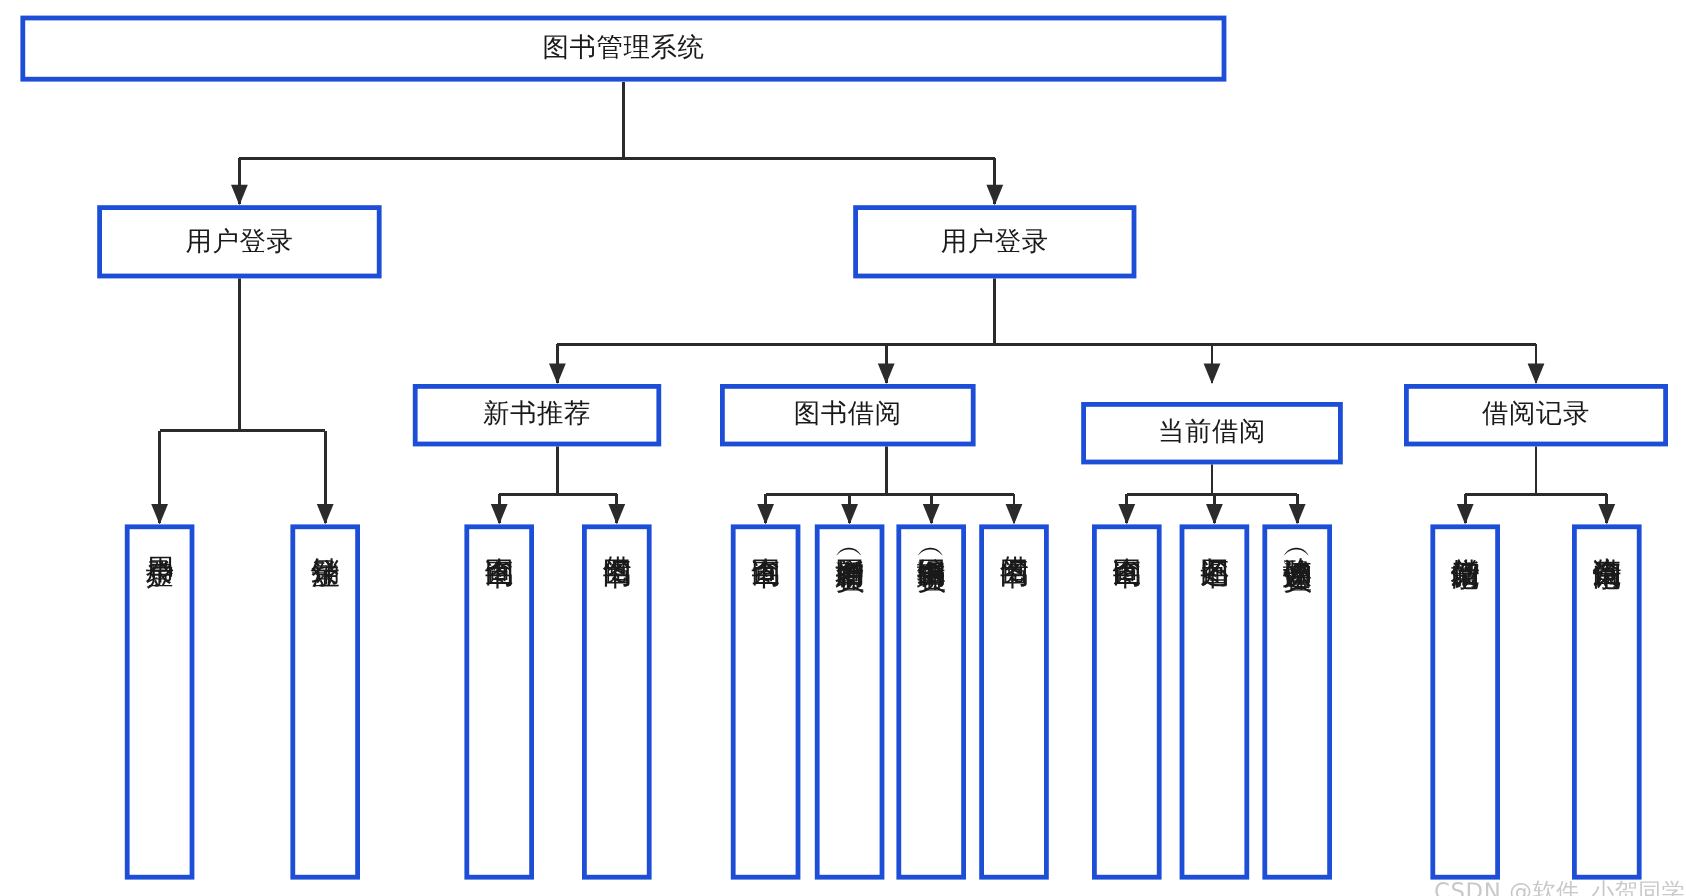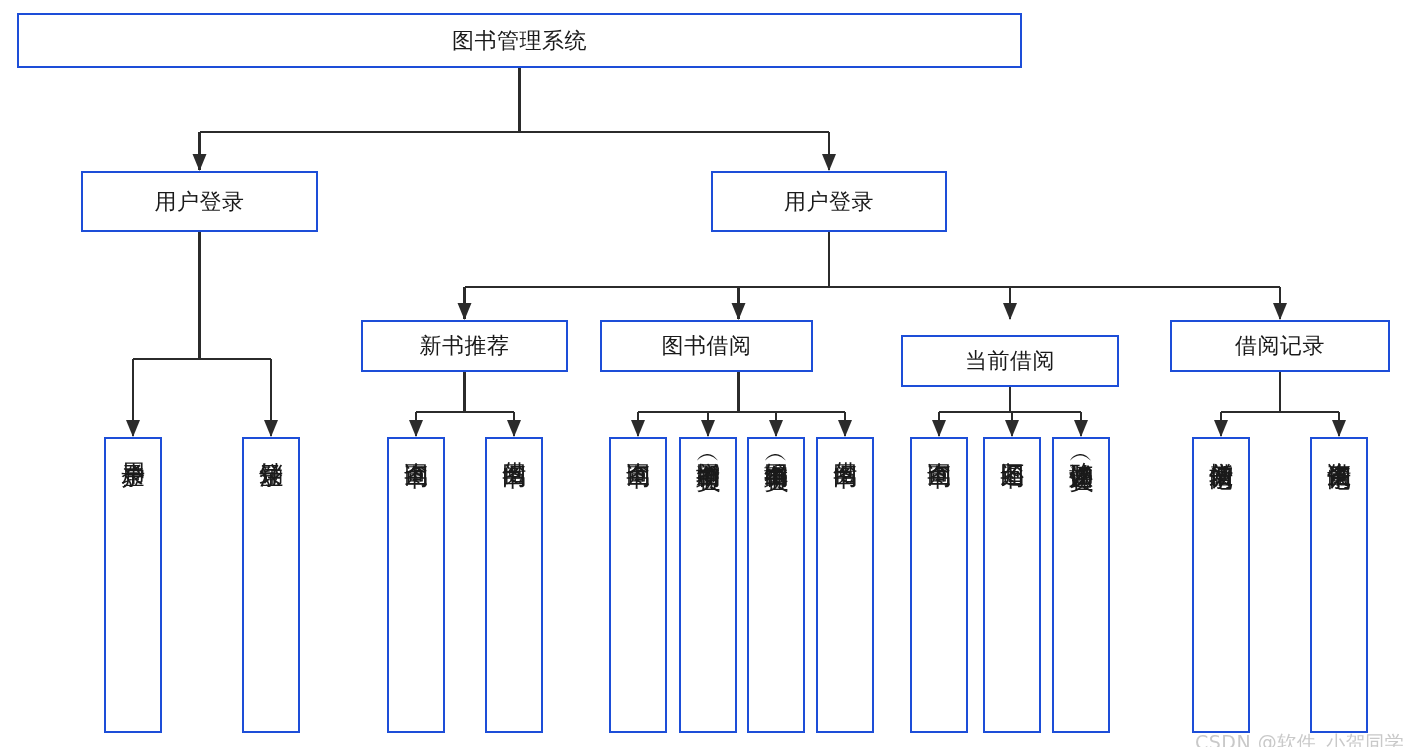--- a/index.html
+++ b/index.html
@@ -20,21 +20,21 @@
   #edges {
     position: absolute;
     left: 0;
     top: 0;
     width: 1405px;
     height: 747px;
   }
   .node {
     position: absolute;
     box-sizing: border-box;
-    border: 2px solid #1d4ed8;
+    border: 4px solid #1d4ed8;
     background: #ffffff;
     display: flex;
     align-items: center;
     justify-content: center;
     color: #1a1a1a;
     z-index: 2;
   }
   .node-label {
     display: block;
     text-align: center;
@@ -134,21 +134,21 @@
   <div id="nodes">
       <div class="node horiz root" style="left: 17px; top: 13px; width: 1005px; height: 55px;">
         <span class="node-label">图书管理系统</span>
       </div>
       <div class="node horiz" style="left: 81px; top: 171px; width: 237px; height: 61px;">
         <span class="node-label">用户登录</span>
       </div>
       <div class="node horiz" style="left: 711px; top: 171px; width: 236px; height: 61px;">
         <span class="node-label">用户登录</span>
       </div>
-      <div class="node horiz" style="left: 361px; top: 320px; width: 207px; height: 52px;">
+      <div class="node horiz" style="left: 344px; top: 320px; width: 207px; height: 52px;">
         <span class="node-label">新书推荐</span>
       </div>
       <div class="node horiz" style="left: 600px; top: 320px; width: 213px; height: 52px;">
         <span class="node-label">图书借阅</span>
       </div>
       <div class="node horiz" style="left: 901px; top: 320px; width: 218px; height: 52px; margin-top: 15px;">
         <span class="node-label">当前借阅</span>
       </div>
       <div class="node horiz" style="left: 1170px; top: 320px; width: 220px; height: 52px;">
         <span class="node-label">借阅记录</span>

